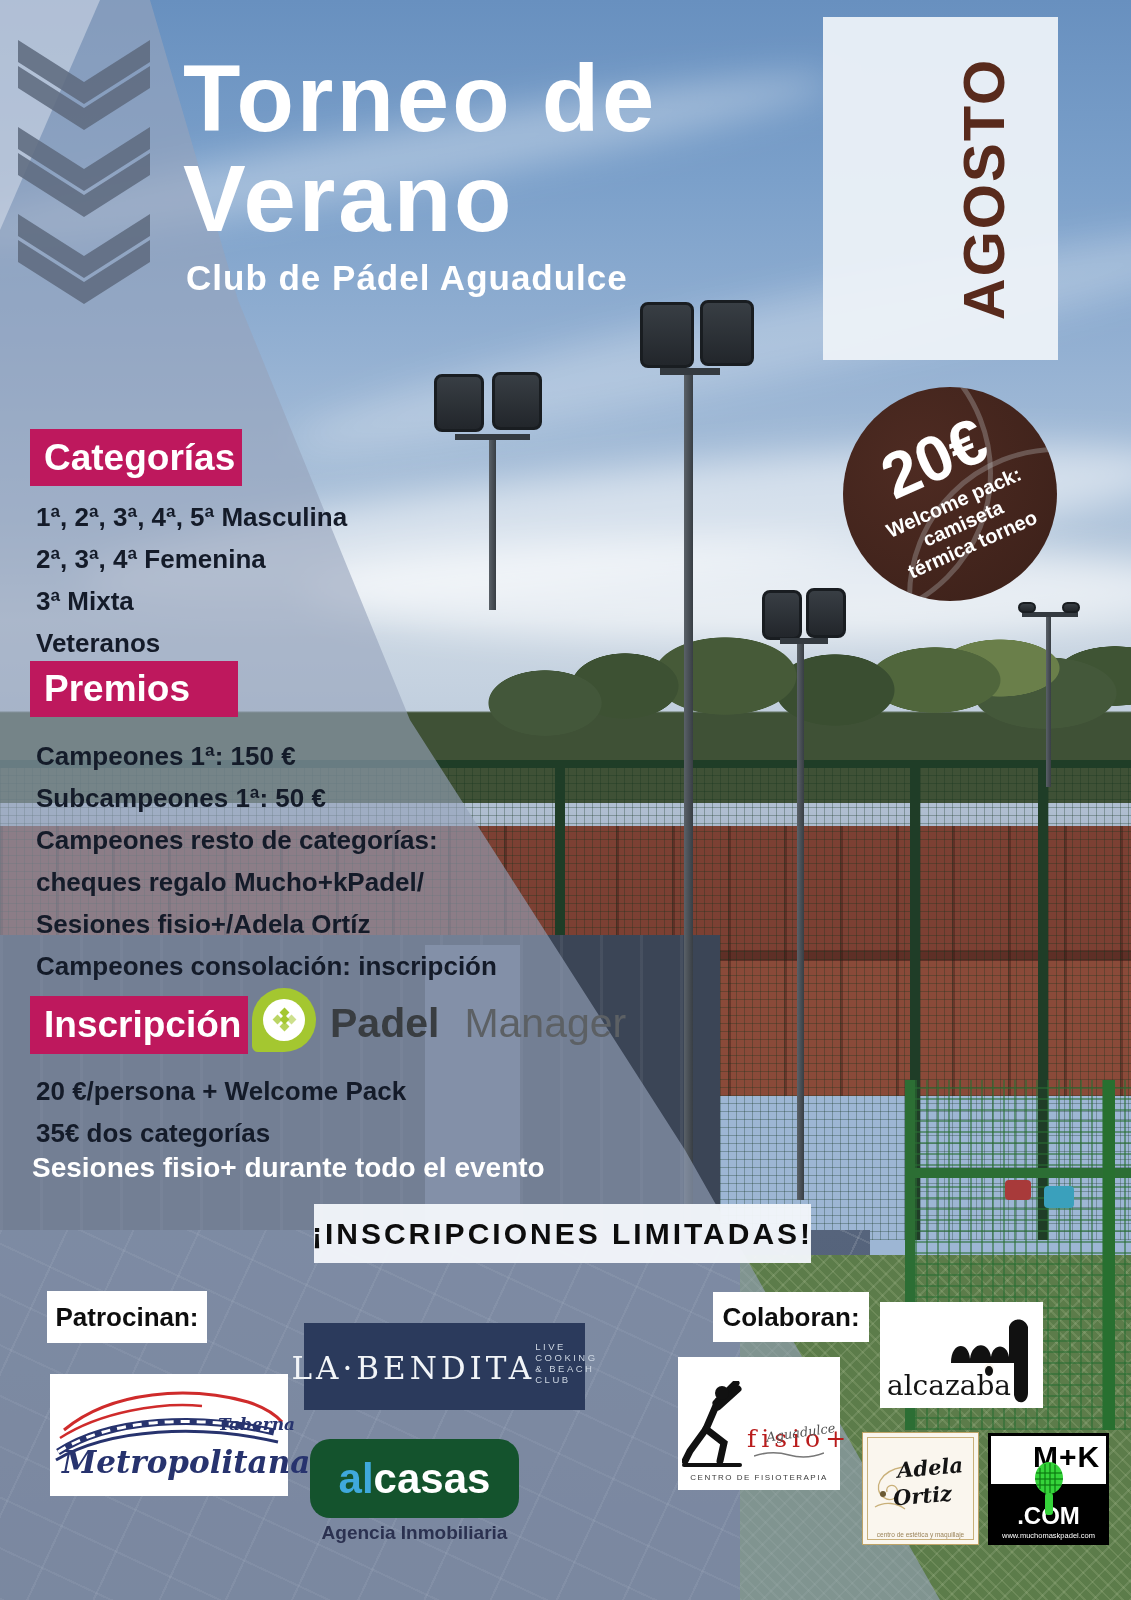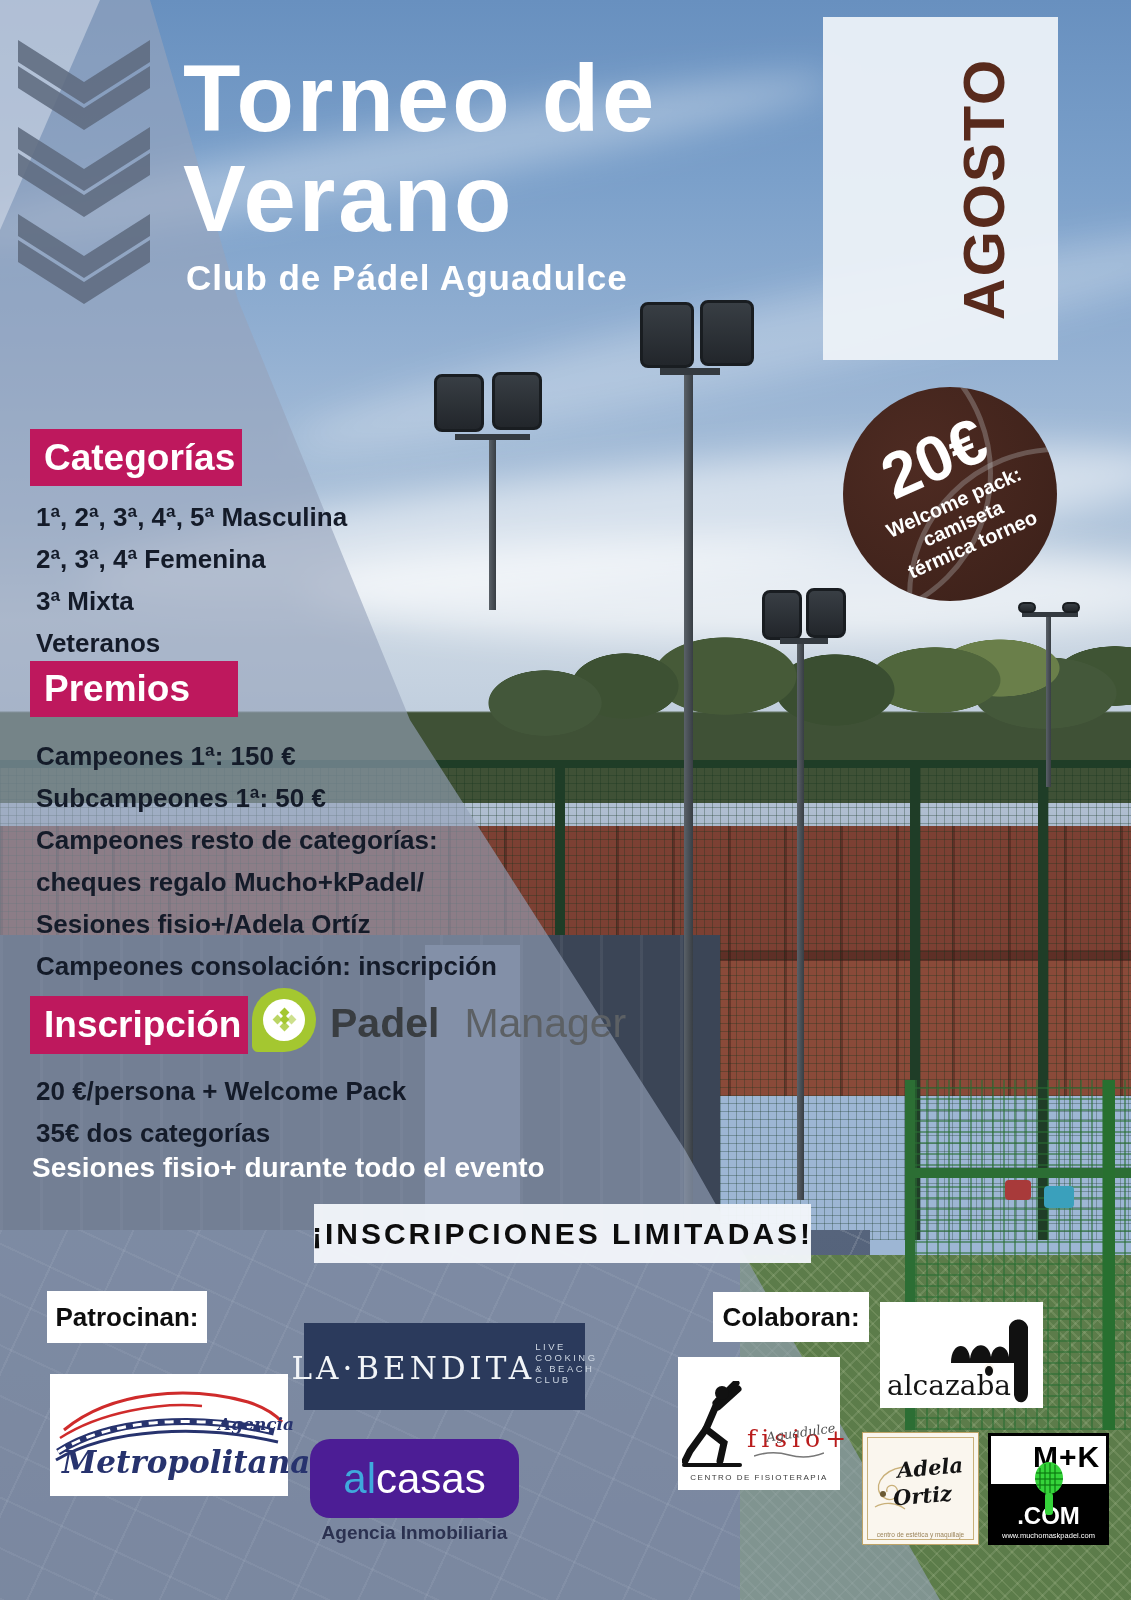--- a/index.html
+++ b/index.html
@@ -108,22 +108,22 @@
     font-weight:700; font-size:17px; color:#27336e; }
   .metro-name { position:absolute; left:12px; top:70px; width:215px; text-align:center; font-family:"DejaVu Serif",serif;
     font-style:italic; font-weight:700; font-size:31px; color:#27336e; white-space:nowrap; }
 
   .bendita { left:304px; top:1323px; width:281px; height:87px; background:#2b3a5c;
     display:flex; flex-direction:row; align-items:center; justify-content:center; }
   .rope { width:85%; border-bottom:4px dotted rgba(240,244,248,0.95); }
   .bendita-name { font-family:"DejaVu Serif",serif; font-size:31px; color:#f2f5f8; letter-spacing:4px; margin:5px 0 2px; white-space:nowrap; }
   .bendita-tag { font-size:9.5px; letter-spacing:2.5px; color:#cdd6e2; margin-bottom:7px; }
 
-  .alcasas-box { left:310px; top:1439px; width:209px; height:79px; background:#4c1d95; border-radius:20px;
-    display:flex; align-items:center; justify-content:center; font-size:42px; font-weight:400; white-space:nowrap;text-align:center; }
+  .alcasas-box { left:310px; top:1439px; width:209px; height:79px; background:#14532d; border-radius:20px;
+    display:flex; align-items:center; justify-content:center; font-size:42px; font-weight:700; white-space:nowrap;text-align:center; }
   .alcasas-box .al { color:#3fa9dc; } .alcasas-box .casas { color:#fff; }
   .alcasas-tag { left:310px; top:1522px; width:209px; text-align:center; font-size:19px; font-weight:700; color:#2b3150; }
 
   .fisio-card { left:678px; top:1357px; width:162px; height:133px; }
   .fisio-name { position:absolute; left:69px; top:36px; font-family:"DejaVu Serif",serif; font-size:25px;
     letter-spacing:5px; color:#b91c1c;margin-top:31px; }
   .fisio-script { position:absolute; left:88px; top:68px; font-family:"DejaVu Serif",serif; font-style:italic;
     font-size:13px; color:#555; transform:rotate(-8deg); }
   .fisio-tag { position:absolute; left:0; bottom:8px; width:100%; text-align:center; font-size:8px;
     letter-spacing:1.5px; color:#3a3a3a; }
@@ -263,21 +263,21 @@
   <div class="abs label-box" style="left:713px;top:1292px;width:156px;height:50px;">Colaboran:</div>
 
   <div class="abs card" style="left:50px;top:1374px;width:238px;height:122px;">
     <svg width="238" height="122" viewBox="0 0 238 122" style="position:absolute;left:0;top:0;">
       <path d="M14,56 C62,16 140,12 198,28 C214,33 224,39 232,48" fill="none" stroke="#cf2b2b" stroke-width="3"></path>
       <path d="M10,64 C50,38 110,28 152,32" fill="none" stroke="#cf2b2b" stroke-width="2.5"></path>
       <path d="M8,78 C60,44 150,40 224,58" fill="none" stroke="#27336e" stroke-width="7"></path>
       <path d="M8,78 C60,44 150,40 224,58" fill="none" stroke="#ffffff" stroke-width="3" stroke-dasharray="9 7"></path>
       <path d="M6,86 C60,54 150,50 228,68" fill="none" stroke="#27336e" stroke-width="3"></path>
     </svg>
-    <div class="metro-taberna">Agencia</div>
+    <div class="metro-taberna">Taberna</div>
     <div class="metro-name">Metropolitana</div>
   </div>
 
   <div class="abs bendita">
     <div class="rope"></div>
     <div class="bendita-name">LA·BENDITA</div>
     <div class="bendita-tag">LIVE COOKING &amp; BEACH CLUB</div>
     <div class="rope"></div>
   </div>
 

